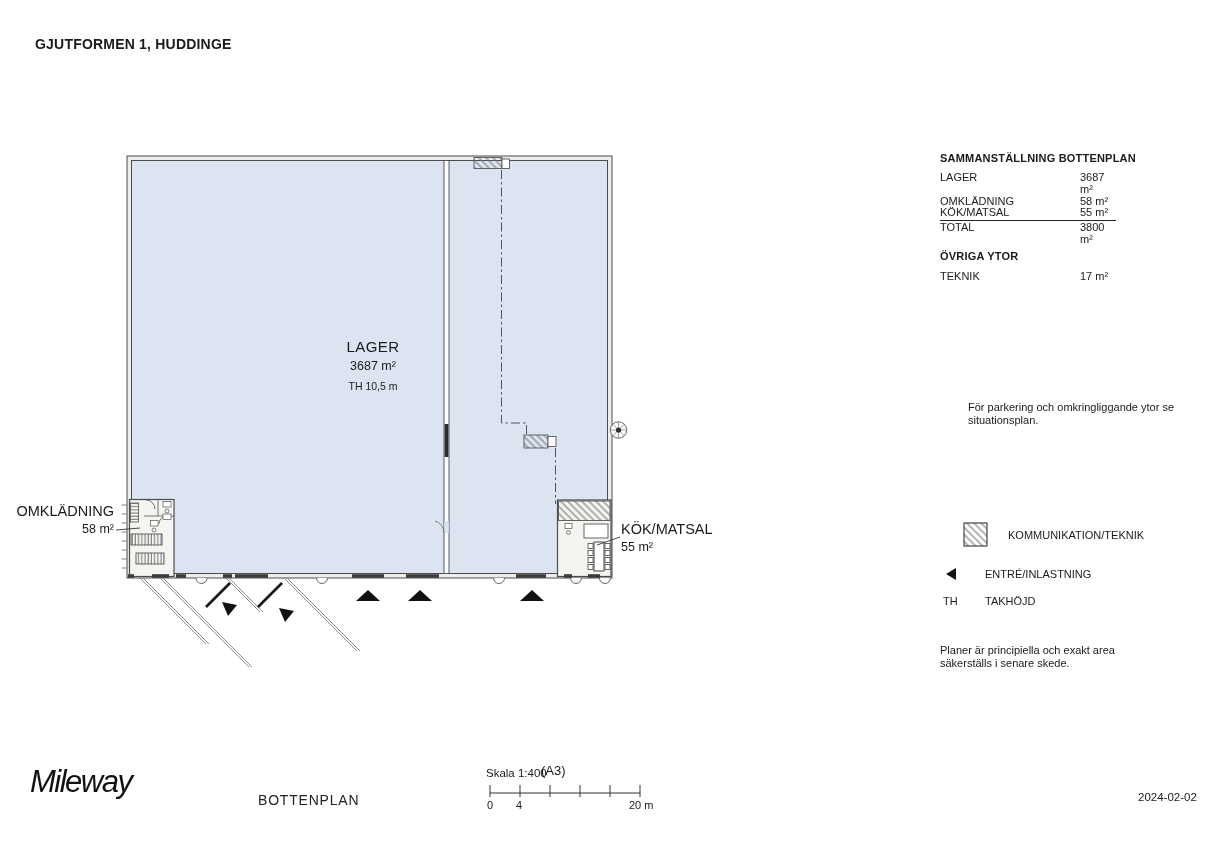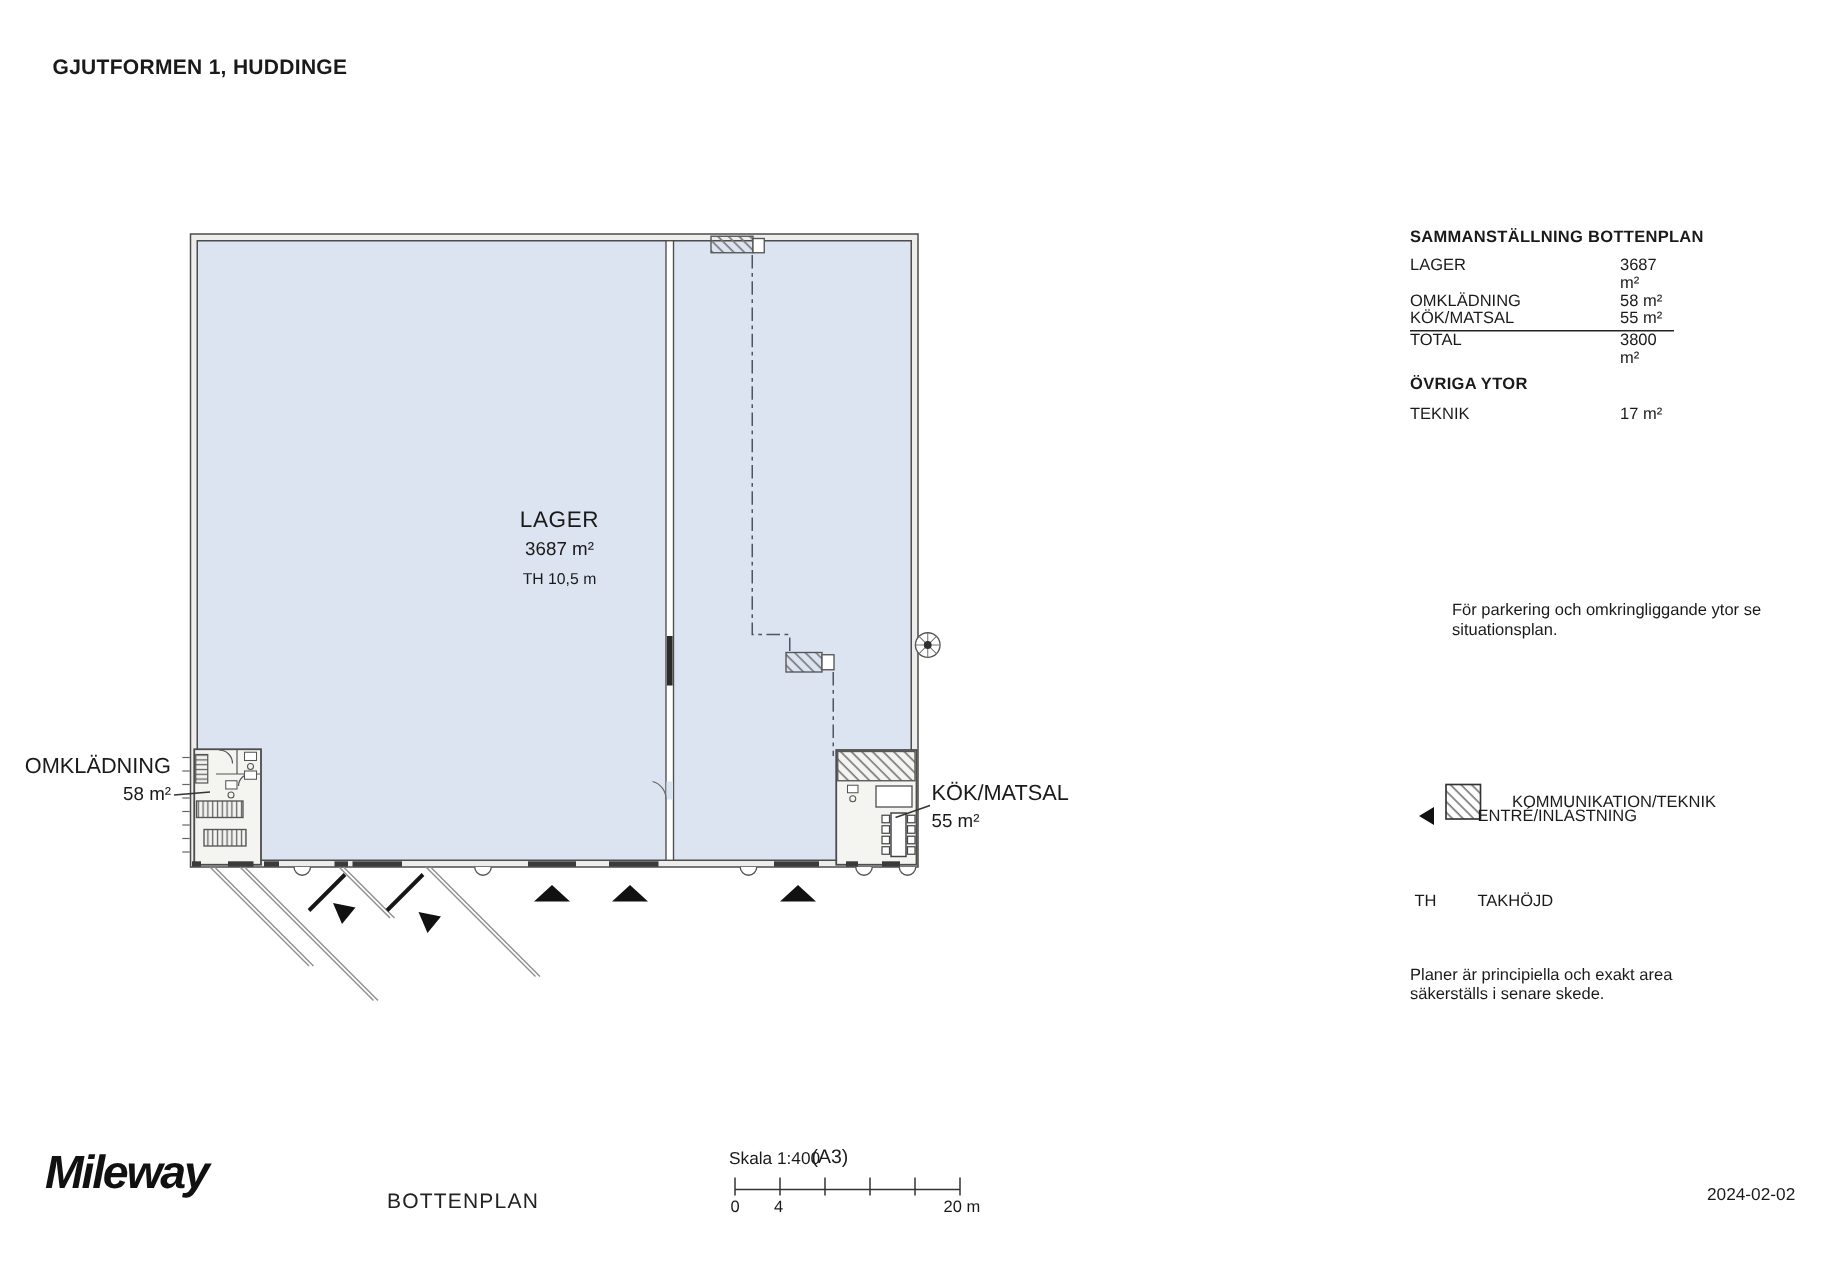--- a/index.html
+++ b/index.html
@@ -32,27 +32,27 @@
   .ovriga{left:940px;top:250px;width:212px;font-size:11px;}
   .ovriga-heading{font-weight:bold;margin-bottom:9px;letter-spacing:.2px;}
   .note{left:940px;width:214px;font-size:11px;line-height:13px;}
   .note-parking{top:401px;margin-left:28px;}
   .note-disclaimer{top:644px;}
 
   .legend{left:940px;top:506px;width:250px;font-size:11px;}
   .legend-item{position:absolute;left:0;display:flex;align-items:center;}
   .legend-sym{width:45px;flex:none;display:flex;align-items:center;}
   .li-1{top:16px;margin-left:23px;}
-  .li-2{top:32px;justify-content:flex-end;}
+  .li-2{top:62px;justify-content:flex-end;}
   .li-3{top:89px;}
   .tri-left{width:0;height:0;border-top:6px solid transparent;border-bottom:6px solid transparent;border-right:10px solid #111;margin-left:6px;}
   .th-sym{font-size:11px;margin-left:3px;}
 
   
-  .logo{left:30px;top:764px;font-size:31px;font-weight:bold;font-style:italic;letter-spacing:-1.5px;color:#111;}
+  .logo{left:30px;top:764px;font-size:31px;font-weight:normal;font-style:italic;letter-spacing:-1.5px;color:#111;}
   .drawing-name{left:258px;top:792px;font-size:14px;letter-spacing:.8px;color:#222;}
   .scale-label{left:486px;top:767px;font-size:11.5px;}
   .paper-size{left:541px;top:763px;font-size:13px;}
   .tick{font-size:11px;top:799px;}
   .tick-0{left:487px;}
   .tick-4{left:516px;}
   .tick-20{left:629px;}
   .date{left:1096px;top:791px;font-size:11.5px;font-weight:normal;margin-left:42px;}
 </style>
 </head>

